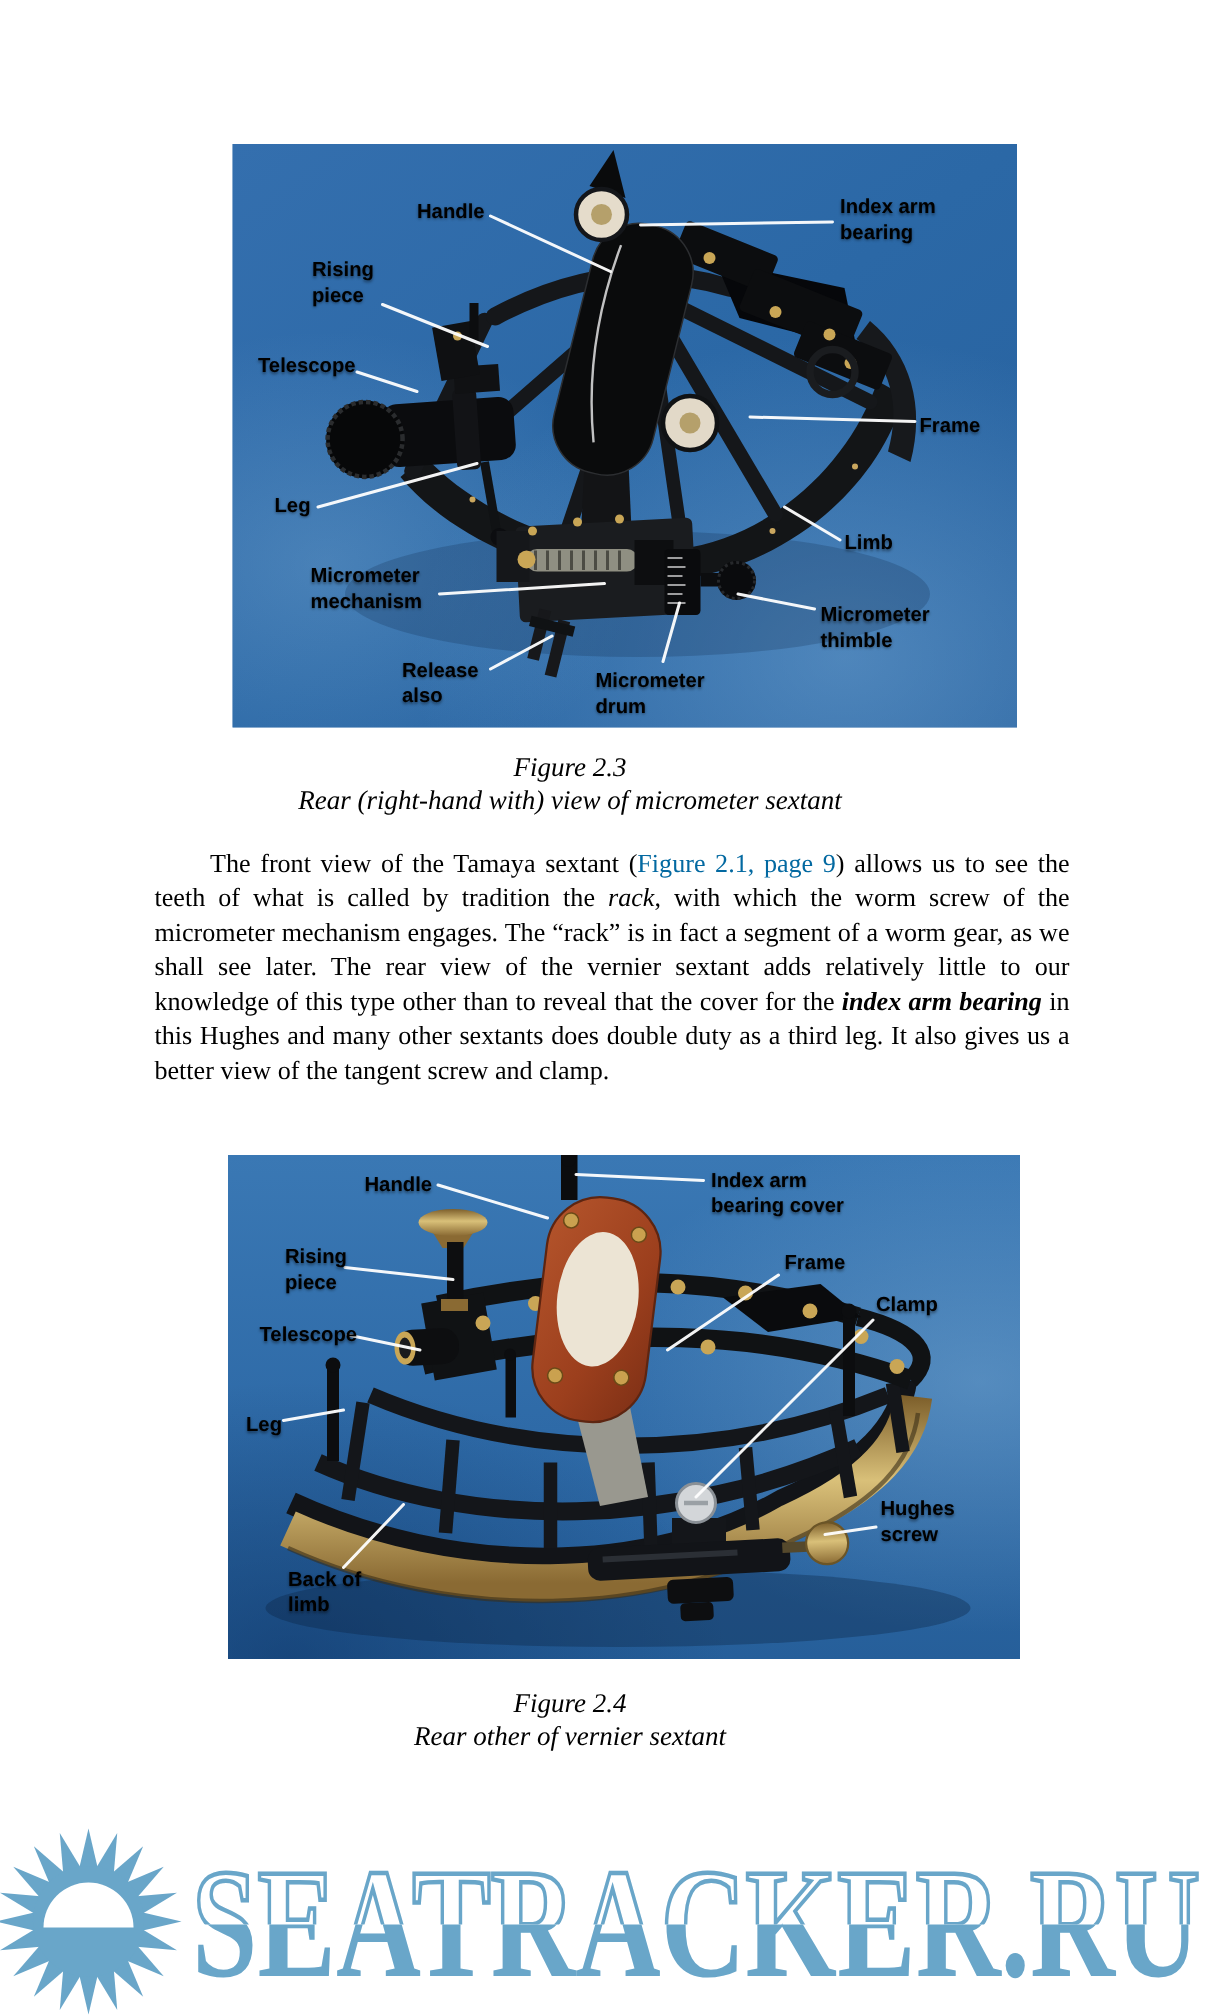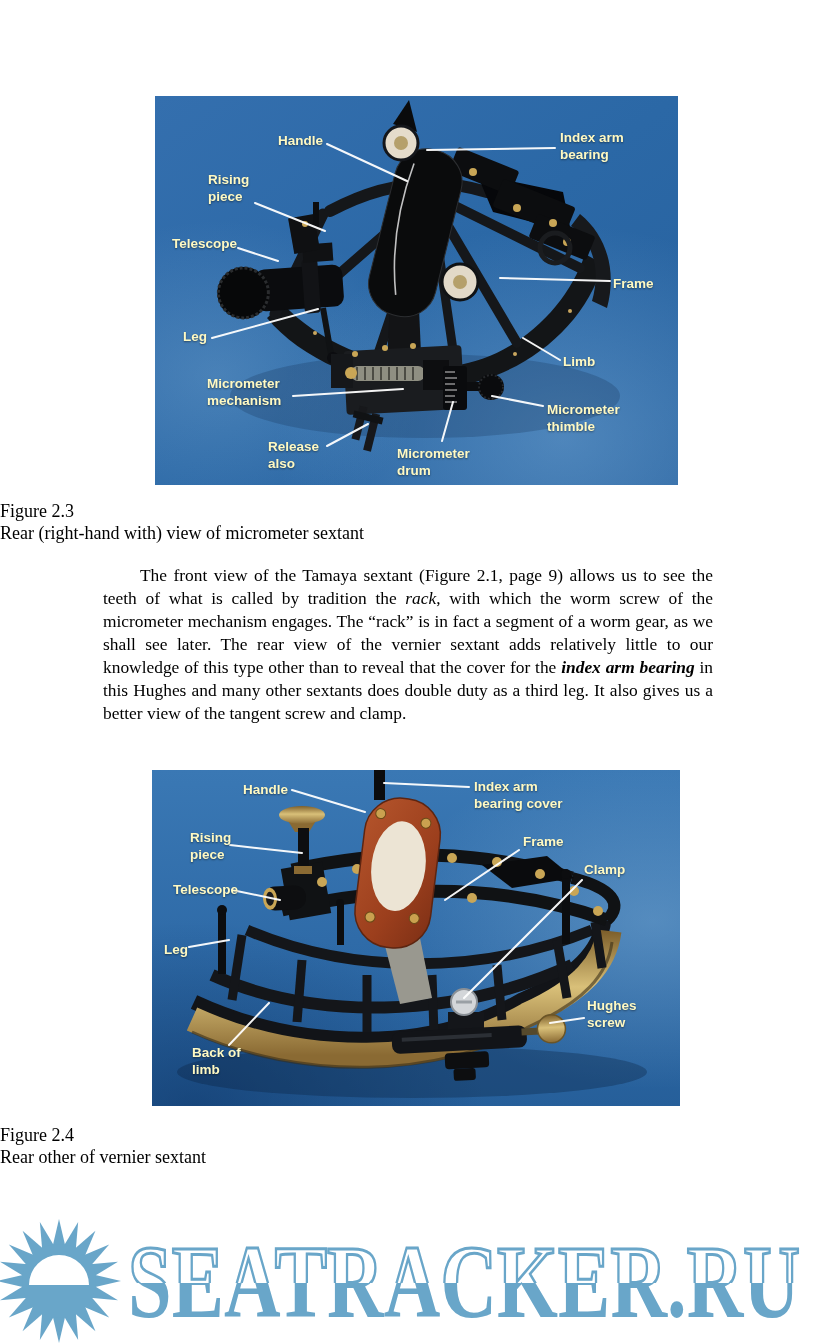--- a/index.html
+++ b/index.html
@@ -1,27 +1,27 @@
 <!DOCTYPE html>
 <html><head>
 <meta charset="utf-8">
 <style>
   html,body{margin:0;padding:0;background:#ffffff;}
   body{width:816px;height:1344px;position:relative;overflow:hidden;
        font-family:"Liberation Serif", serif;color:#000;}
   .photo{position:absolute;margin:0;padding:0;overflow:hidden;background:#2e6ca9;}
   .photo svg{position:absolute;left:0;top:0;}
   .plabel{position:absolute;font-family:"Liberation Sans", sans-serif;font-weight:bold;
-          font-size:13.5px;line-height:1.26;color:#fef9c3;white-space:pre-line;
+          font-size:13.5px;line-height:1.26;color:#000000;white-space:pre-line;
           text-shadow:0 1px 2px rgba(0,0,0,.45);}
-  .caption{position:absolute;left:0;width:760px;text-align:left;
-           font-size:18px;line-height:22px;}
+  .caption{position:absolute;left:0;width:760px;text-align:center;
+           font-size:18px;line-height:22px;font-style:italic;}
   .bodytext{position:absolute;left:103px;width:610px;margin:0;text-align:justify;
             font-size:17.4px;line-height:23px;text-indent:37px;}
-  .doclink{color:#000000;text-decoration:none;cursor:pointer;}
+  .doclink{color:#0369a1;text-decoration:none;cursor:pointer;}
   .watermark{position:absolute;left:0;top:1215px;width:708px;height:129px;}
   .watermark svg{position:absolute;}
   .leader{stroke:#ffffff;stroke-width:2;stroke-linecap:round;opacity:.95;}
 </style>
 </head>
 <body>
 
 <figure class="photo" style="left:155px;top:96px;width:523px;height:389px;">
   <svg width="523" height="389" viewBox="0 0 523 389">
     <defs>

